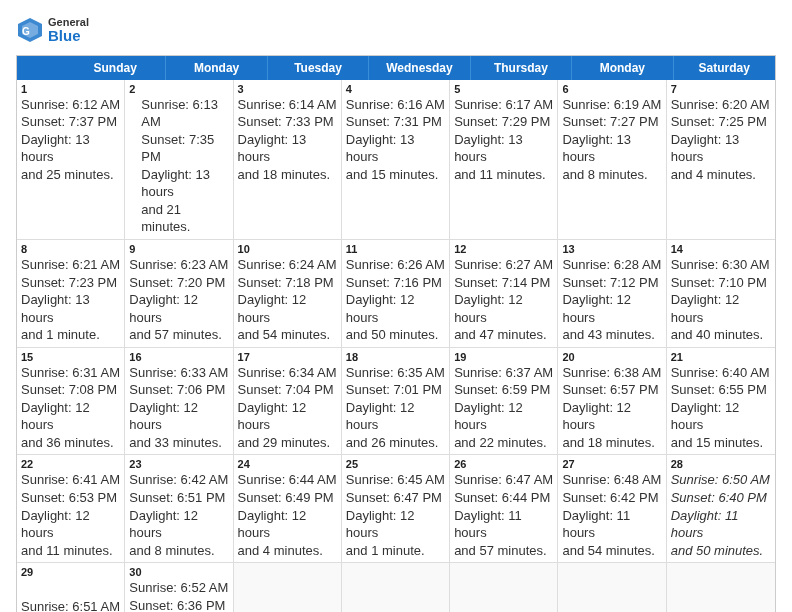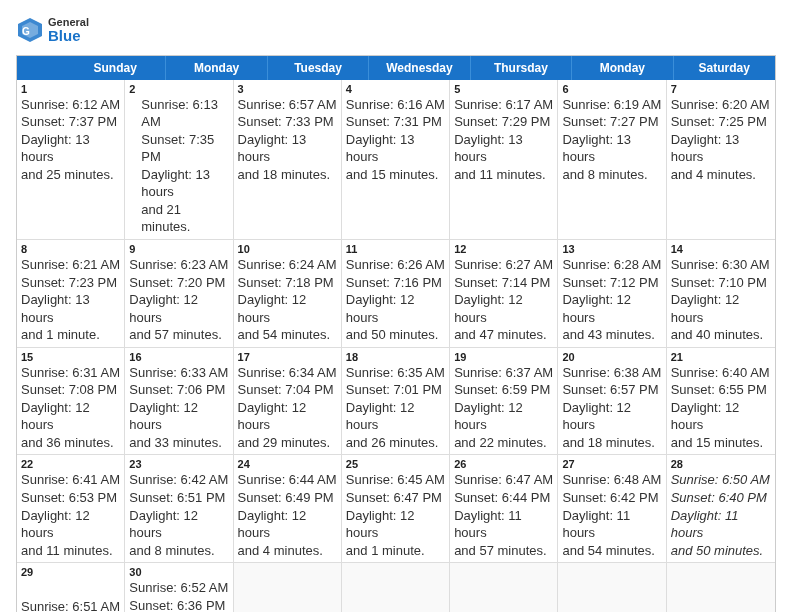--- a/index.html
+++ b/index.html
@@ -139,21 +139,21 @@
           </div>
           <div class="cal-cell">
             <span class="day-num">2</span>
             <div class="cell-text" style="white-space: pre-line; margin-left: 12px;">Sunrise: 6:13 AM
 Sunset: 7:35 PM
 Daylight: 13 hours
 and 21 minutes.</div>
           </div>
           <div class="cal-cell">
             <span class="day-num">3</span>
-            <div class="cell-text" style="white-space: pre-line;">Sunrise: 6:57 AM
+            <div class="cell-text" style="white-space: pre-line;">Sunrise: 6:14 AM
 Sunset: 7:33 PM
 Daylight: 13 hours
 and 18 minutes.</div>
           </div>
           <div class="cal-cell">
             <span class="day-num">4</span>
             <div class="cell-text" style="white-space: pre-line;">Sunrise: 6:16 AM
 Sunset: 7:31 PM
 Daylight: 13 hours
 and 15 minutes.</div>

